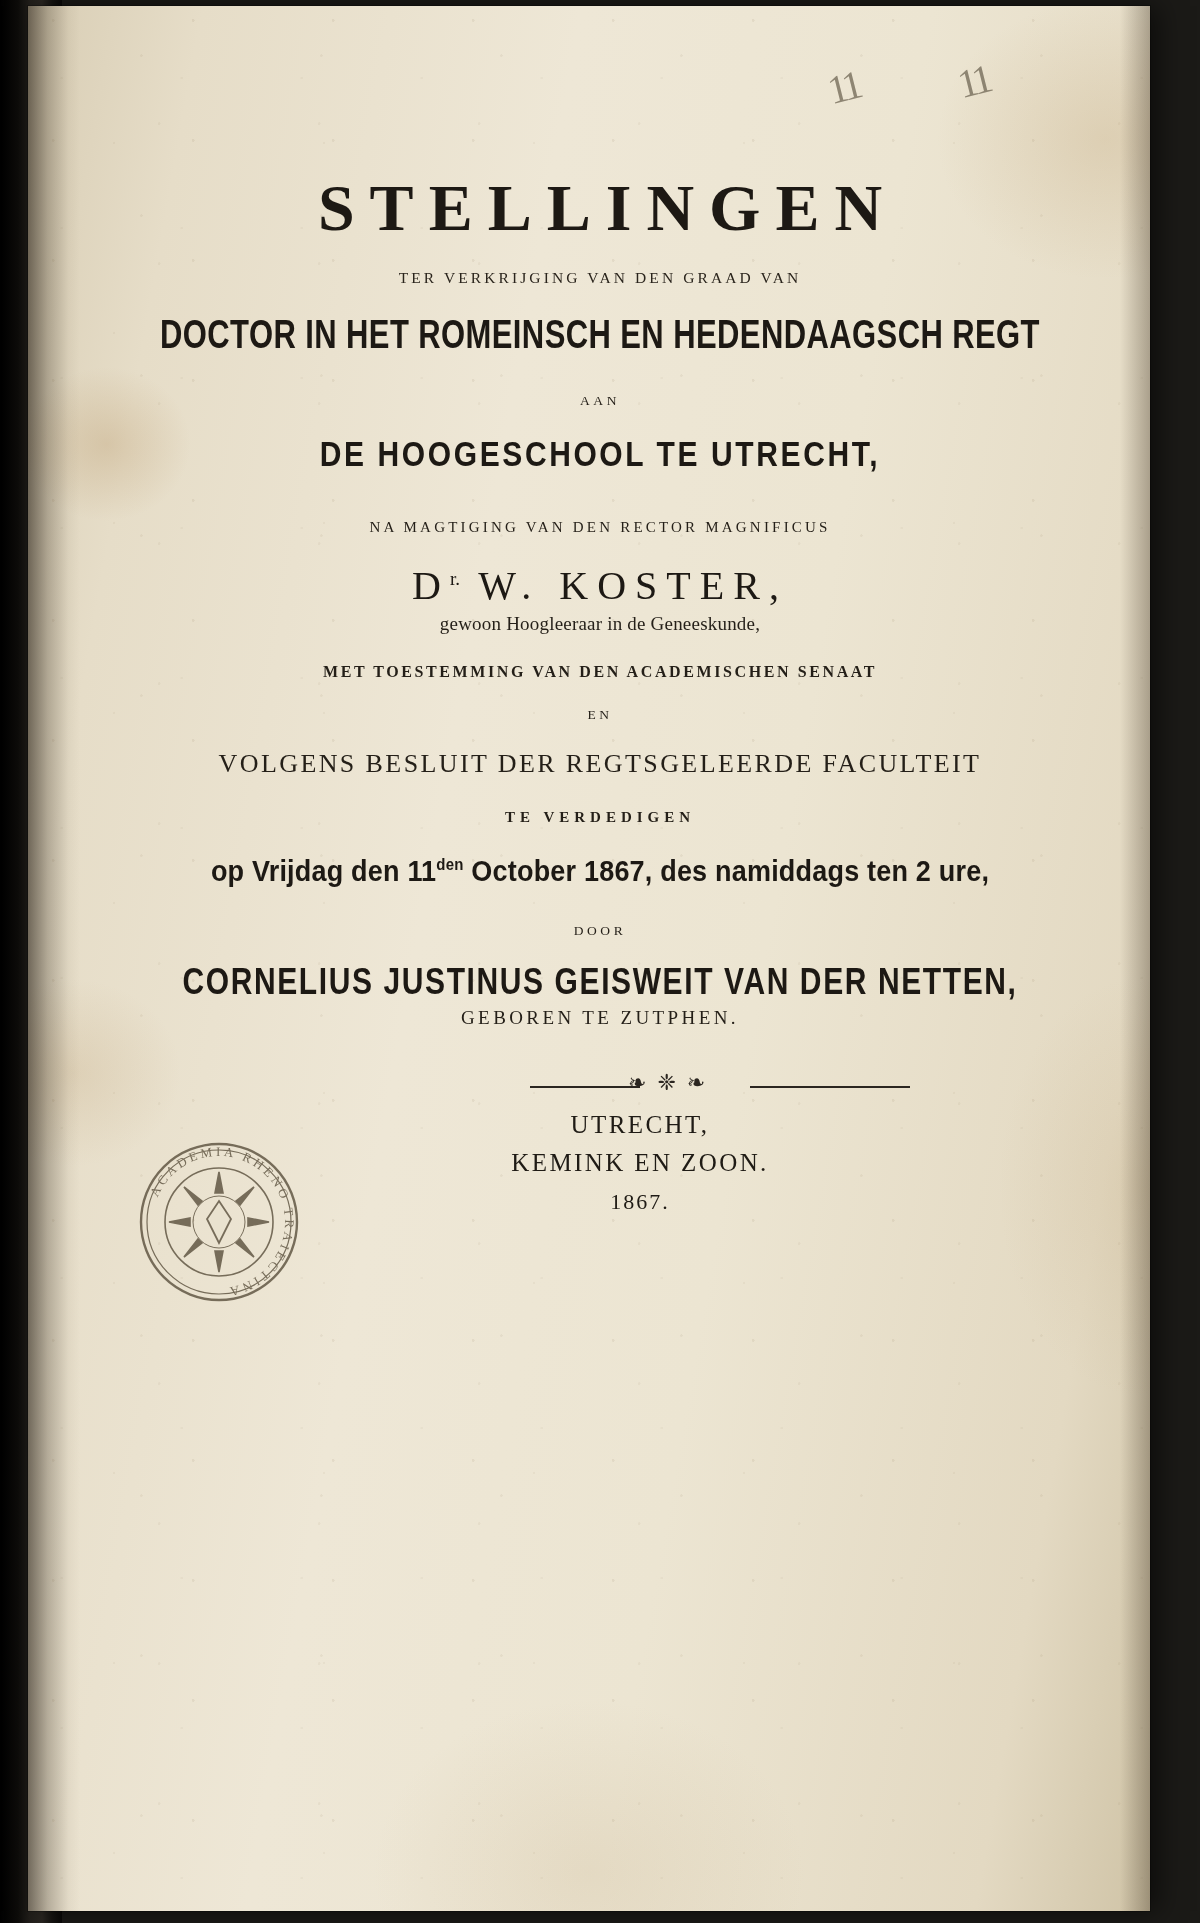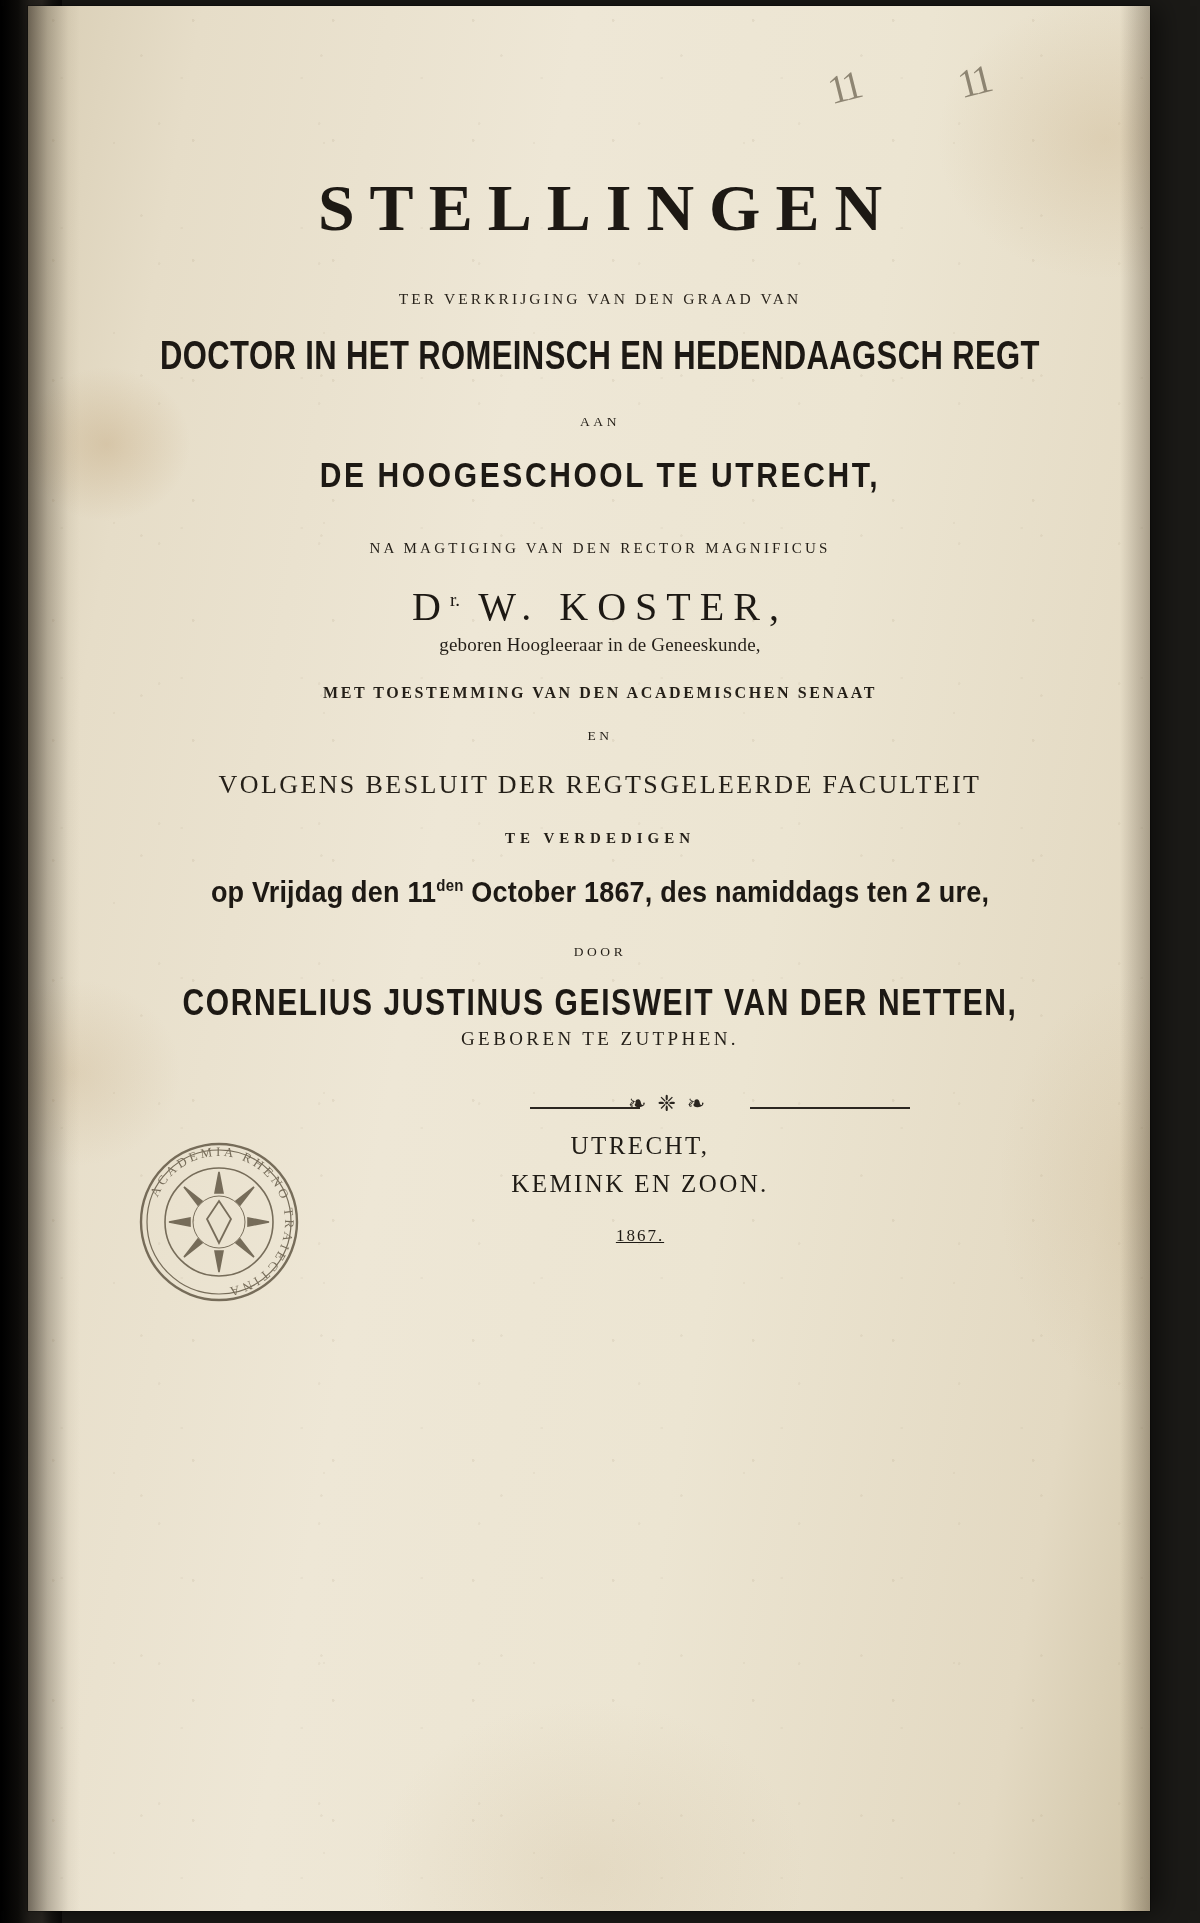--- a/index.html
+++ b/index.html
@@ -103,21 +103,21 @@
 
   .title-main {
     margin-top: 148px;
     font-size: 66px;
     letter-spacing: 15px;
     font-weight: 700;
     text-indent: 15px;
     color: #1d1914;
   }
   .sub-small {
-    margin-top: 44px;
+    margin-top: 23px;
     font-size: 15.5px;
     letter-spacing: 3.1px;
     text-transform: uppercase;
     color: #2a241c;
   }
   .degree {
     margin-top: 30px;
     font-size: 31px;
     letter-spacing: 0.4px;
     font-weight: 700;
@@ -250,26 +250,25 @@
   .imprint {
     margin-top: 12px;
     font-size: 25px;
     letter-spacing: 2.4px;
     text-transform: uppercase;
     color: #1f1b15;
     padding-left: 80px;
   }
   .imprint-2 { margin-top: 10px; }
   .imprint-year {
-    margin-top: 28px;
-    font-size: 17px;
+    margin-top: 12px;
+    font-size: 22px;
     letter-spacing: 2px;
     padding-left: 80px;
     color: #1f1b15;
-    text-decoration: underline;
   }
 
   
   #seal {
     position: absolute;
     left: 100px;
     top: 1125px;
     width: 182px;
     height: 182px;
     opacity: 0.72;
@@ -301,21 +300,21 @@
 
       <div class="line univ">DE HOOGESCHOOL TE UTRECHT,</div>
 
       <div class="line caps-mid">na magtiging van den Rector Magnificus</div>
 
       <div class="line promoter">
         <span>D</span><sup>r.</sup>
         <span>W. KOSTER,</span>
       </div>
 
-      <div class="line promoter-sub">geboren Hoogleeraar in de Geneeskunde,</div>
+      <div class="line promoter-sub">gewoon Hoogleeraar in de Geneeskunde,</div>
 
       <div class="line caps-wide">MET TOESTEMMING VAN DEN ACADEMISCHEN SENAAT</div>
 
       <div class="line caps-en">en</div>
 
       <div class="line caps-faculty">VOLGENS BESLUIT DER REGTSGELEERDE FACULTEIT</div>
 
       <div class="line caps-defend">te verdedigen</div>
 
       <div class="line date-line">

